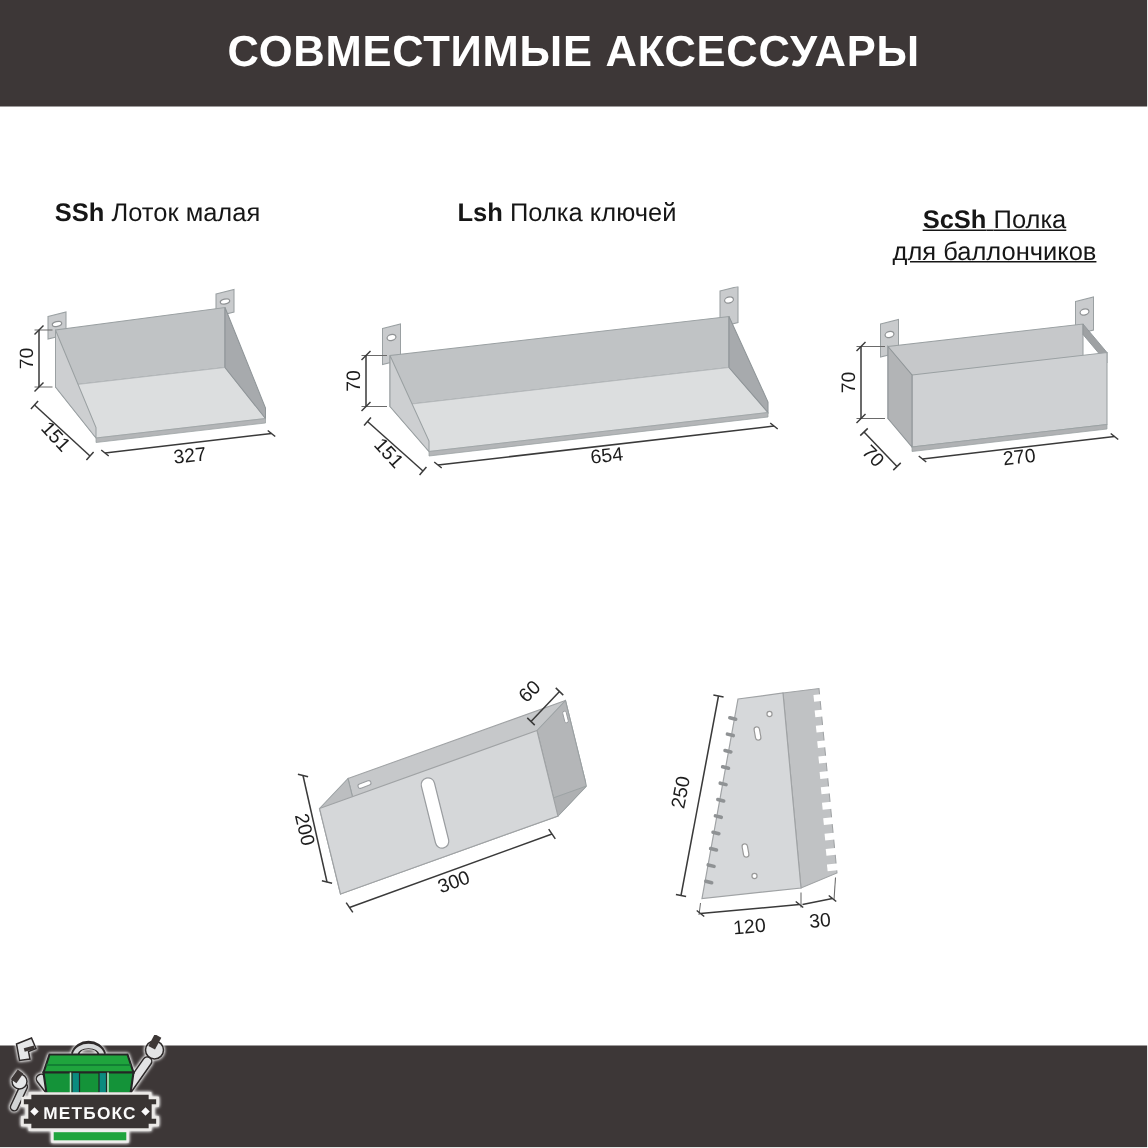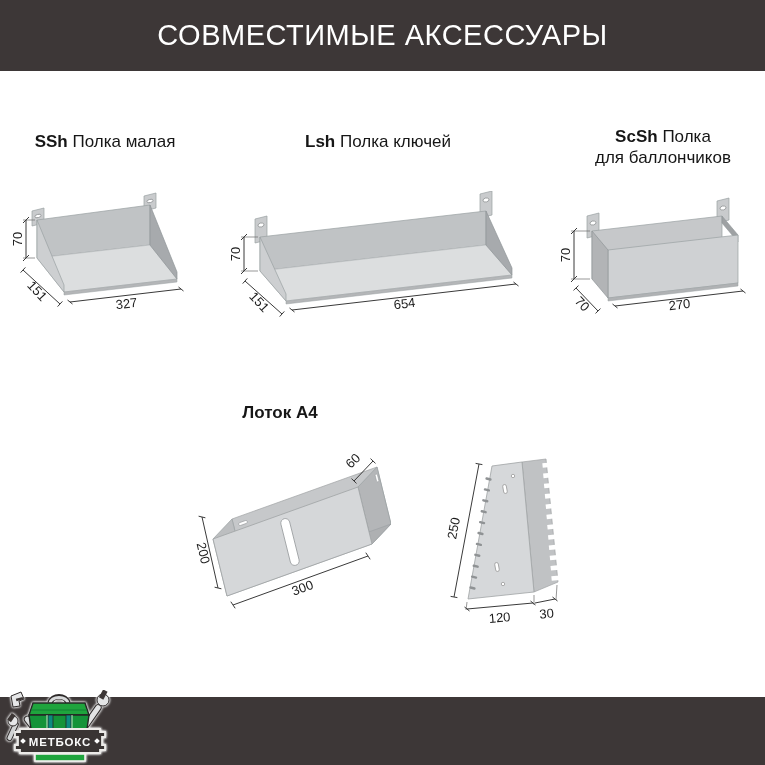--- a/index.html
+++ b/index.html
@@ -1,20 +1,20 @@
 <!DOCTYPE html>
 <html><head>
 <meta charset="utf-8">
 <style>
   html,body{margin:0;padding:0;background:#ffffff;}
   .page{position:relative;width:765px;height:765px;background:#ffffff;overflow:hidden;
         font-family:"Liberation Sans",sans-serif;}
   .top-bar{position:absolute;left:0;top:0;width:765px;height:71px;background:#3d3737;
            display:flex;align-items:center;justify-content:center;}
-  .top-bar h1{margin:0;color:#ffffff;font-size:29px;font-weight:normal;letter-spacing:.5px;}
+  .top-bar h1{margin:0;color:#ffffff;font-size:29px;font-weight:bold;letter-spacing:.5px;}
   .bottom-bar{position:absolute;left:0;top:697px;width:765px;height:68px;background:#3d3737;}
   .prod-label{position:absolute;text-align:center;font-size:17px;line-height:21px;color:#161616;}
   .prod-label .code{font-weight:bold;text-align:right;}
   .drawing{position:absolute;}
   svg text{font-family:"Liberation Sans",sans-serif;font-size:13px;fill:#1c1c1c;}
   .dim{stroke:#3a3a3a;stroke-width:1;fill:none;}
   .ext{stroke:#6a6a6a;stroke-width:.7;fill:none;}
   .logo{position:absolute;left:4px;top:690px;
         filter:drop-shadow(0 0 1px #ffffff) drop-shadow(0 0 1px rgba(255,255,255,.8));}
 </style>
@@ -22,27 +22,27 @@
 <body>
 
 <div class="page">
 
   <div class="top-bar">
     <h1>СОВМЕСТИМЫЕ АКСЕССУАРЫ</h1>
   </div>
 
   <div class="prod-label" style="left:15px;top:131px;width:180px;">
     <span class="code">SSh</span>
-    <span>Полка малая</span>
+    <span>Лоток малая</span>
   </div>
   <div class="prod-label" style="left:288px;top:131px;width:180px;">
     <span class="code">Lsh</span>
     <span>Полка ключей</span>
   </div>
-  <div class="prod-label" style="left:573px;top:126px;width:180px;">
+  <div class="prod-label" style="left:573px;top:136px;width:180px;text-decoration:underline;">
     <span class="code">ScSh</span>
     <span>Полка</span><br>
     <span>для баллончиков</span>
   </div>
 
   <svg class="drawing" style="left:13px;top:190px;" width="185" height="125" viewBox="0 0 185 125">
     <g>
       <polygon points="19,21 31,18 31,33 19,36" fill="#c9cbcd" stroke="#9aa0a2" stroke-width="0.7"></polygon>
       <ellipse cx="25" cy="26" rx="3.2" ry="1.6" transform="rotate(-14 25 26)" fill="#fff" stroke="#8f9294" stroke-width="0.8"></ellipse>
       <polygon points="131,6 143,3 143,18 131,21" fill="#c9cbcd" stroke="#9aa0a2" stroke-width="0.7"></polygon>
@@ -125,23 +125,20 @@
       <line class="dim" x1="19.5" y1="89.6" x2="14.5" y2="94.4"></line>
         <line class="dim" x1="41.5" y1="112.6" x2="36.5" y2="117.4"></line>
       <text transform="translate(20,111) rotate(46)" text-anchor="middle">70</text>
       <line class="dim" x1="56" y1="110" x2="184" y2="95"></line>
       <line class="dim" x1="53.5" y1="108" x2="58.5" y2="112"></line>
         <line class="dim" x1="181.5" y1="93" x2="186.5" y2="97"></line>
       <text transform="translate(121,113) rotate(-6.5)" text-anchor="middle">270</text>
     </g>
   </svg>
 
-  <div class="prod-label" style="left:200px;top:402px;width:160px;">
-    <span class="code">Лоток А4</span>
-  </div>
 
   <svg class="drawing" style="left:186px;top:447px;" width="205" height="180" viewBox="0 0 205 180">
     <g>
       <polygon points="46,72 191,20 205,77 60,129" fill="#c6c8ca" stroke="#a0a3a5" stroke-width="0.7"></polygon>
       <polygon points="172,40 191,20 205,77 186,97" fill="#b4b6b8" stroke="#9aa0a2" stroke-width="0.7"></polygon>
       <polygon points="41,149 186,97 205,77 60,129" fill="#aeb0b2" stroke="#9aa0a2" stroke-width="0.6"></polygon>
       <polygon points="27,92 46,72 60,129 41,149" fill="#bcbec0" stroke="#9aa0a2" stroke-width="0.7"></polygon>
       <g transform="translate(57,76) rotate(-20)">
           <rect x="-4.5" y="-1.5" width="9" height="3" rx="1.5" fill="#fff" stroke="#9a9da0" stroke-width="0.7"></rect>
         </g>

